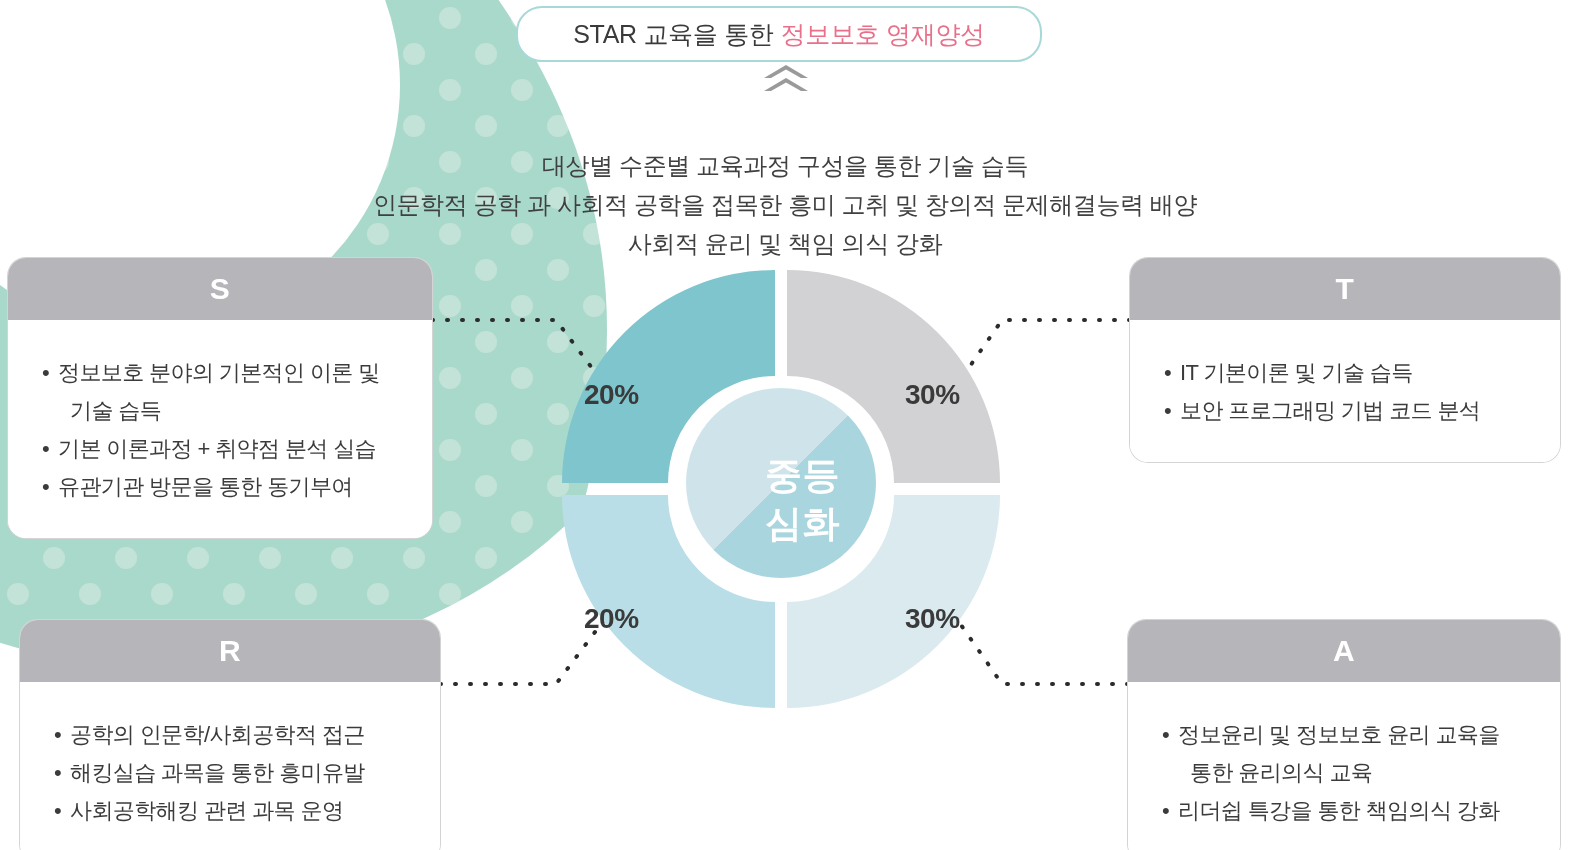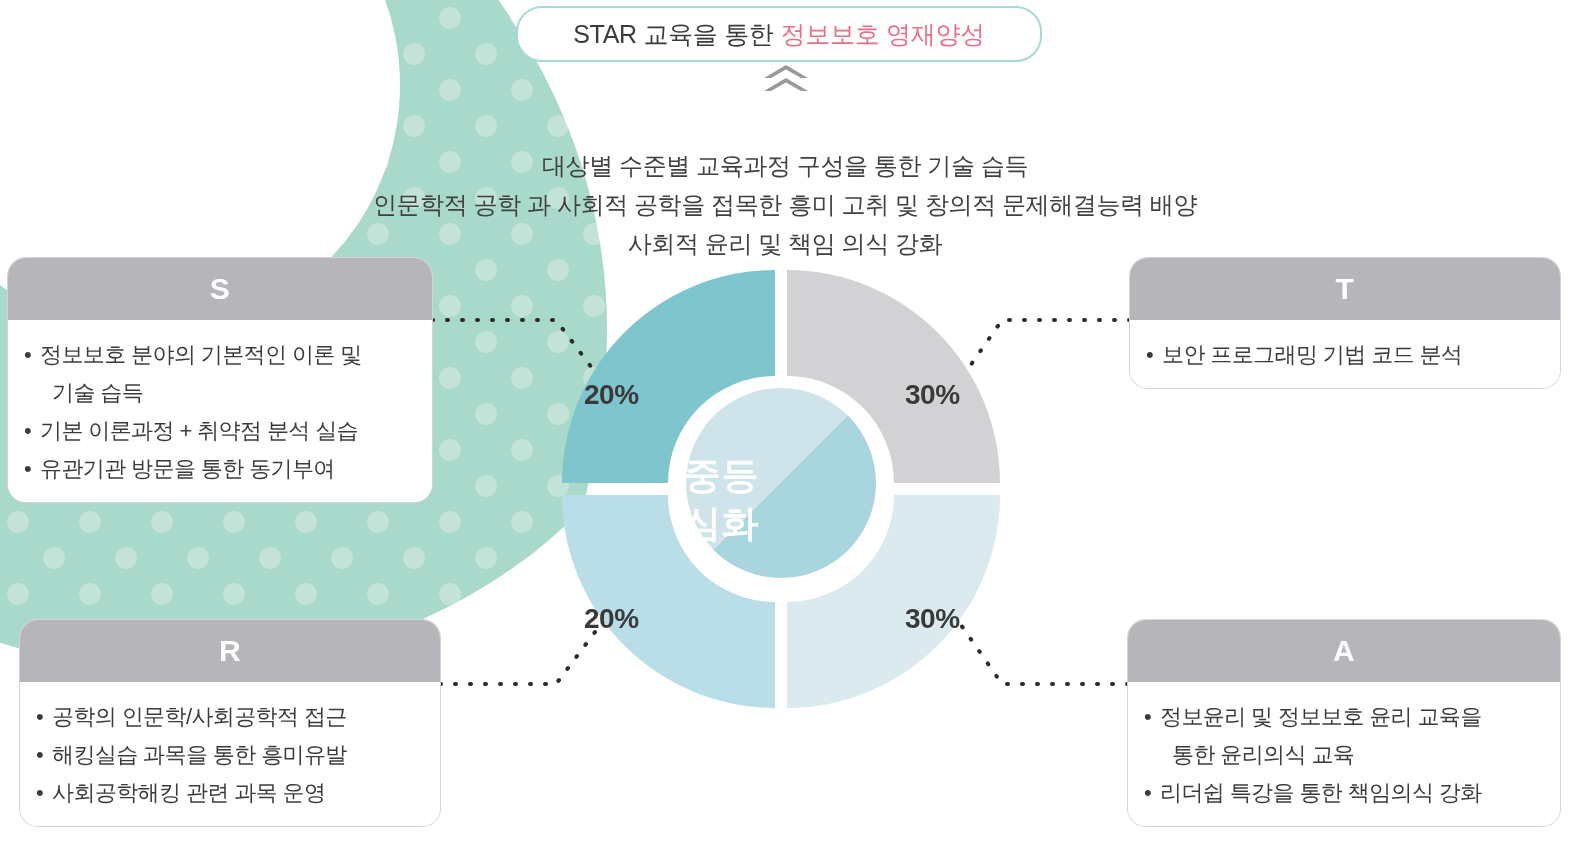--- a/index.html
+++ b/index.html
@@ -51,21 +51,21 @@
     height:62px;background:#B6B6BA;
     display:flex;align-items:center;justify-content:center;
   }
   .card-head span{
     color:#ffffff;font-size:30px;font-weight:bold;letter-spacing:0.5px;
   }
   .card-body{
     padding:16px 14px 14px 16px;
     background:#ffffff;
   }
-  .card-body ul{margin:0;padding:0;list-style:none;}
+  .card-body ul{margin:18px;padding:0;list-style:none;}
   .card-body li{
     font-size:22px;color:#3b3b3b;line-height:38px;
     letter-spacing:-0.6px;
     position:relative;padding-left:16px;
   }
   .card-body li::before{
     content:"•";position:absolute;left:0;top:0;color:#3b3b3b;
   }
   .card-body li.cont{padding-left:28px;}
   .card-body li.cont::before{content:"";}
@@ -77,22 +77,22 @@
   .pct{
     position:absolute;font-size:28px;font-weight:bold;color:#3a3a3a;
     letter-spacing:-0.5px;z-index:7;
   }
   #pct-s{left:584px;top:379px;}
   #pct-t{left:905px;top:379px;}
   #pct-r{left:584px;top:603px;}
   #pct-a{left:905px;top:603px;}
 
   .center-label{
-    position:absolute;left:684px;top:452px;width:196px;
-    text-align:left;z-index:7;pointer-events:none;
+    position:absolute;left:644px;top:452px;width:196px;
+    text-align:right;z-index:7;pointer-events:none;
   }
   .center-label div{
     font-size:37px;font-weight:bold;color:#ffffff;line-height:48px;
     letter-spacing:0.5px;
   }
 </style>
 </head>
 <body>
 
 <div id="stage">
@@ -187,20 +187,21 @@
       </ul>
     </div>
   </div>
 
   <div class="card" id="card-t">
     <div class="card-head">
       <span>T</span>
     </div>
     <div class="card-body">
       <ul>
+        <li>IT 기본이론 및 기술 습득</li>
         <li>보안 프로그래밍 기법 코드 분석</li>
       </ul>
     </div>
   </div>
 
   <div class="card" id="card-r">
     <div class="card-head">
       <span>R</span>
     </div>
     <div class="card-body">

